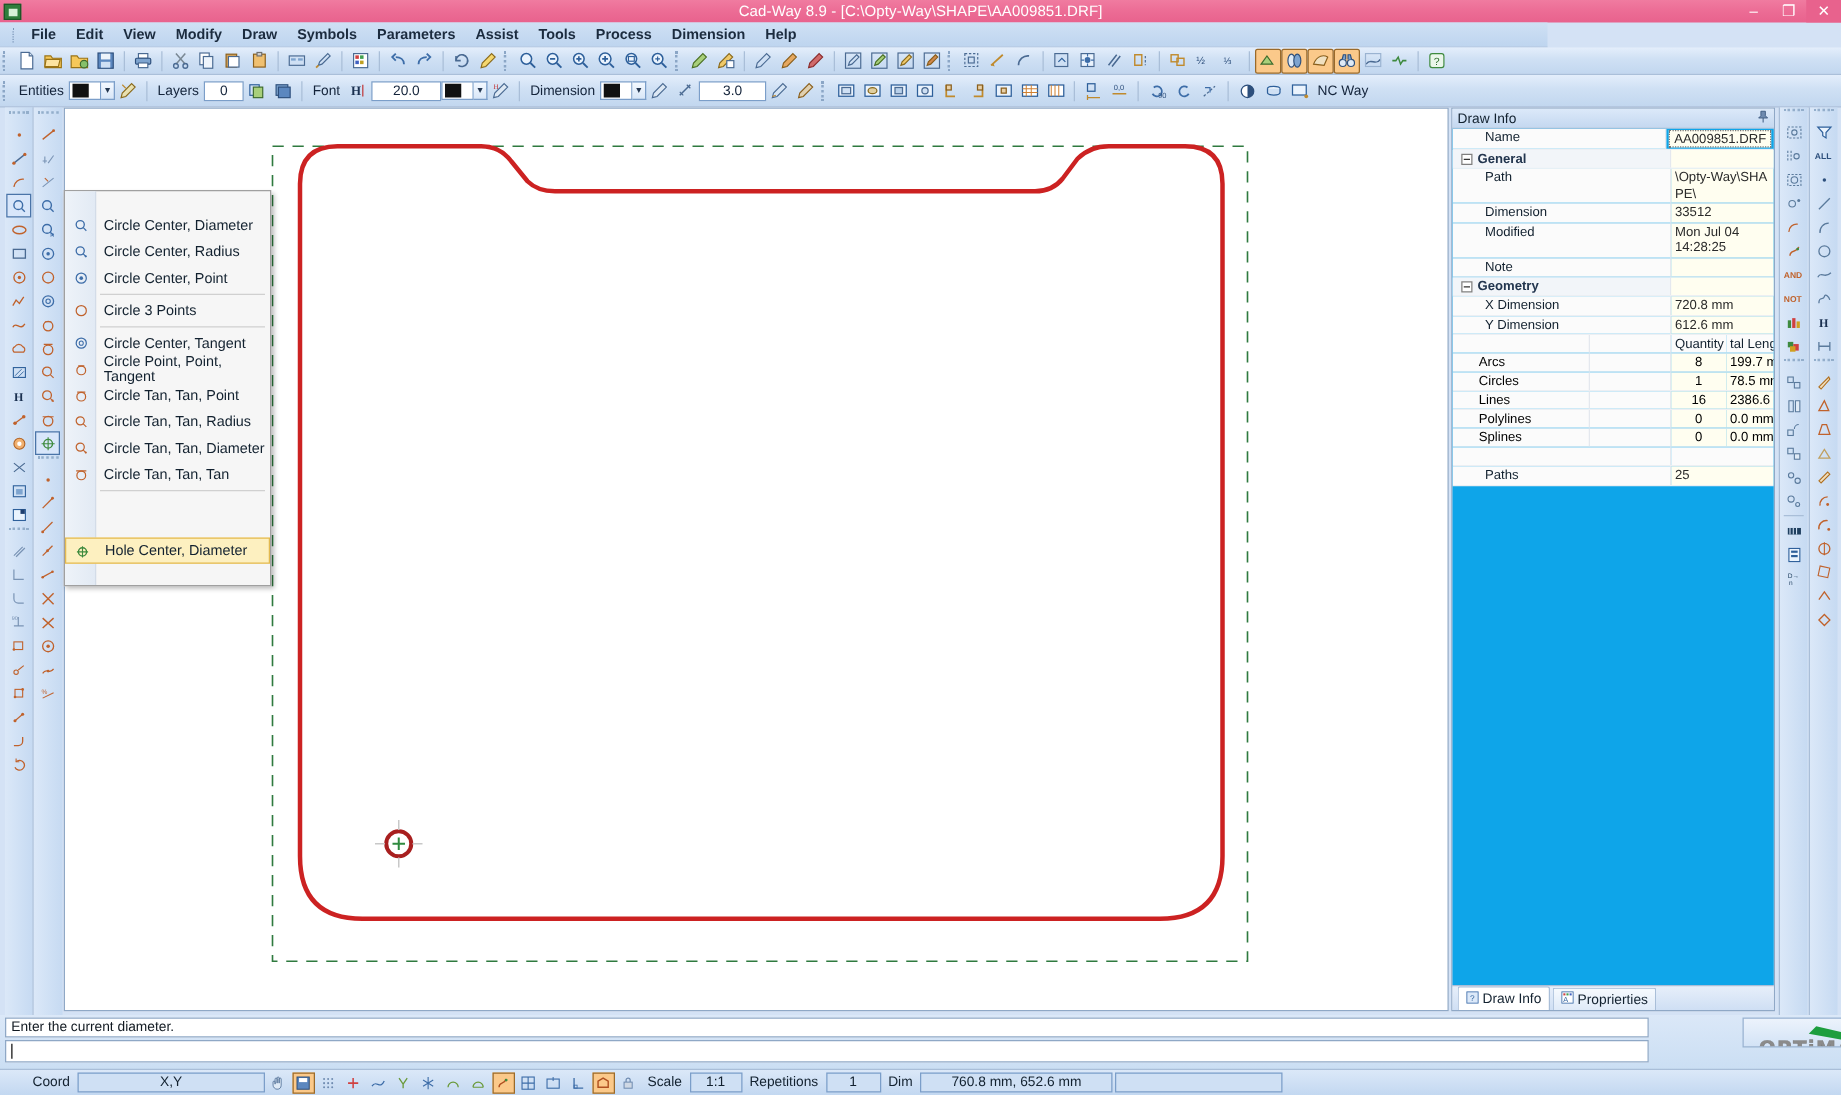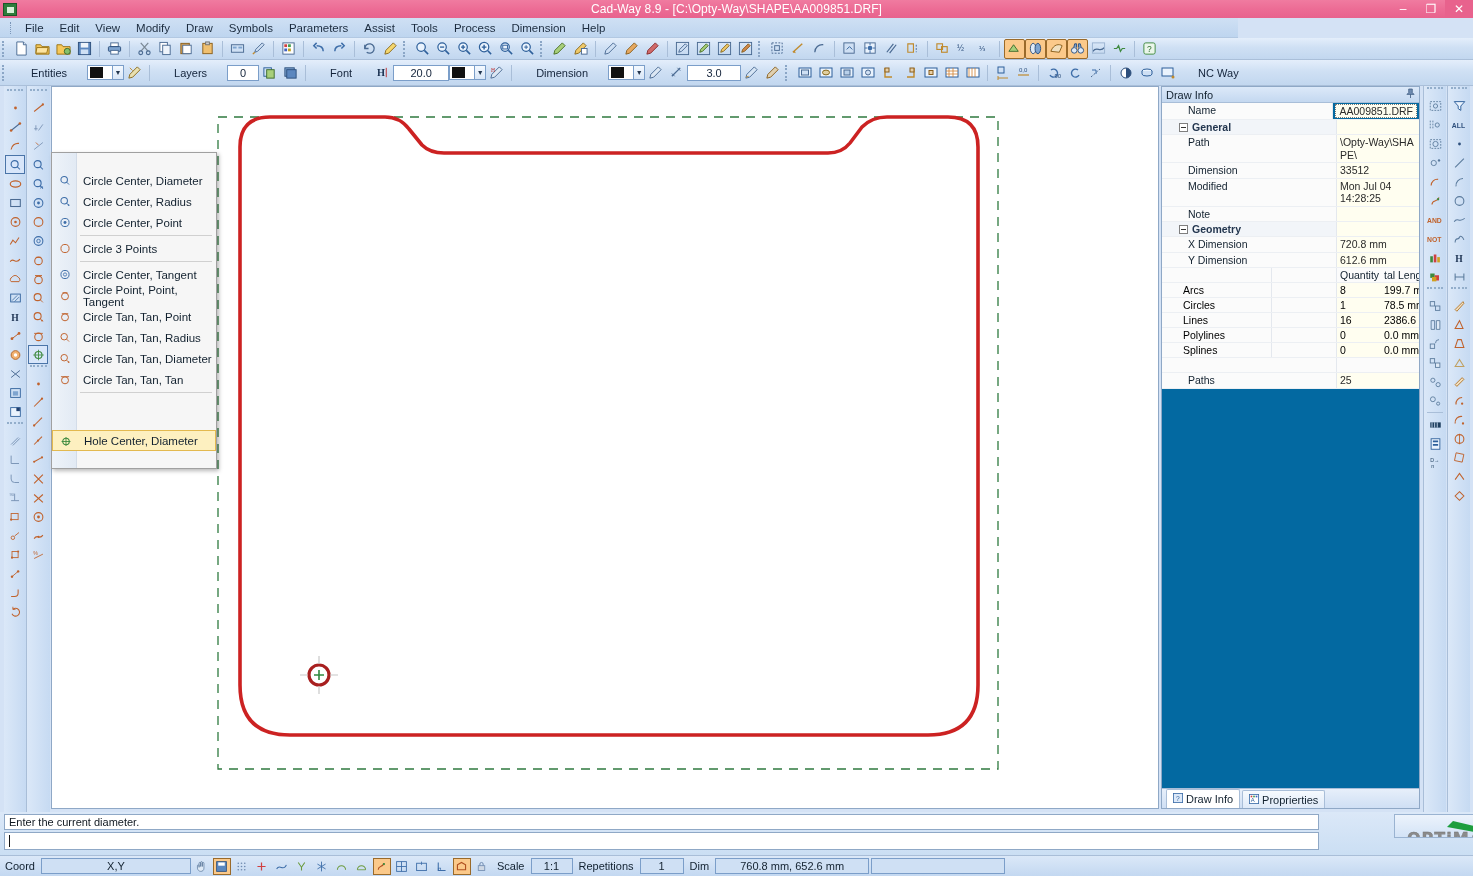--- a/index.html
+++ b/index.html
@@ -39,20 +39,21 @@
     color: #fff; font-size: 12px; line-height: 1;
   }
   .wbtn.close { background: #e8628d; }
 
   
   .menubar {
     position: absolute; left: 0; top: 18px; width: 1238px; height: 20px;
     background: linear-gradient(to bottom, #cfe0f4 0%, #bed5ef 100%);
     display: flex; align-items: center; padding-left: 5px;
     border-bottom: 1px solid #b2c8e2;
+    font-weight: bold;
   }
   .grip { width: 6px; height: 14px; margin: 0 3px; position: relative; }
   .grip::before {
     content:""; position:absolute; left:2px; top:1px; width:2px; height:12px;
     border-left: 1px dotted #7a95b8;
   }
   .menuitem {
     padding: 2px 7px; font-size: 11.5px; color: #1b2b3e; cursor: default;
     border: 1px solid transparent;
   }
@@ -69,21 +70,21 @@
 
   .tbtn {
     width: 21px; height: 20px; margin: 0 0px;
     display: flex; align-items: center; justify-content: center;
     border: 1px solid transparent; border-radius: 2px;
   }
   .tbtn.active { background:#fbc98a; border-color:#9a6a2a; }
   .tbsep { width: 1px; height: 16px; background: #a9bed8; margin: 0 4px; }
   .tbdots { width: 7px; height: 16px; margin: 0 2px; border-left: 2px dotted #8ba6c6; }
 
-  .tlabel { font-size: 11px; color: #13233a; margin: 0 20px; white-space: nowrap; }
+  .tlabel { font-size: 11px; color: #13233a; margin: 0 4px; white-space: nowrap; }
   .tfield {
     background:#fff; border:1px solid #7b9ec9; height:16px;
     display:flex; align-items:center; justify-content:center;
     font-size:11px; color:#13233a;
   }
   .colorbox {
     width: 26px; height: 15px; border: 1px solid #7b9ec9; background: #fff;
     display: flex; align-items: center; padding-left: 2px;
   }
   .colorbox i { display:block; width:13px; height:11px; background:#111; }
@@ -151,49 +152,49 @@
     position: absolute; left: 1161px; top: 86px; width: 259px; height: 723px;
     background: #eef2f7; border: 1px solid #8fa8c6;
     display: flex; flex-direction: column;
   }
   .rp-title {
     height: 16px; background: linear-gradient(to bottom,#dce9f9,#c4d8f0);
     border-bottom: 1px solid #a9bed8;
     display:flex; align-items:center; padding: 0 4px;
     font-size: 11px; color:#12212f; justify-content: space-between;
   }
-  .rp-body { flex: 1; background:#0369a1; overflow: hidden; }
+  .rp-body { flex: 1; background:#0ea5e9; overflow: hidden; }
   .grow { display:flex; min-height:13px; font-size:10.5px; border-bottom:1px solid #eceff3; }
   .grow .gl {
     width: 175px; padding: 1px 2px 1px 0; color:#12212f;
     background:#fbfbfb; border-right:1px solid #e4e8ee;
     display:flex; align-items:flex-start;
   }
   .grow .gv {
     flex: 1; padding: 1px 3px; color:#2a2a2a; background:#fffef0;
     word-break: break-all; line-height: 1.2;
   }
-  .grow.section .gl { font-weight: bold; color:#23364f; padding-left:10px; background:#f2f5f9;}
+  .grow.section .gl { font-weight: bold; color:#23364f; padding-left:0; background:#f2f5f9;}
   .grow.section { background:#f2f5f9; }
   .gl .indent1 { padding-left: 26px; }
   .expander {
     width:9px; height:9px; border:1px solid #7f7f7f; background:#fff;
     margin: 2px 4px 0 7px; position:relative; flex:none;
   }
   .expander::before{
     content:""; position:absolute; left:1px; top:3px; width:5px; height:1px; background:#333;
   }
   .namefield {
     flex:1; margin:1px 2px; background:#fffef0; border:1px dotted #777;
     padding: 0 3px; color:#2a2a2a; font-size:10.5px;
   }
   .qrow { display:flex; font-size:10.5px; border-bottom:1px solid #eceff3;}
   .qrow .c1 { width:110px; padding:1px 3px; background:#fbfbfb; border-right:1px solid #e4e8ee;}
   .qrow .c2 { width:65px; padding:1px 3px; background:#fbfbfb; border-right:1px solid #e4e8ee;}
-  .qrow .c3 { width:44px; padding:1px 3px; background:#fffef0;}
+  .qrow .c3 { width:44px; padding:1px 3px; background:#fffef0;text-align:center;}
   .qrow .c4 { flex:1; padding:1px 3px; background:#fffef0; overflow:hidden; white-space:nowrap;}
   .qrow.head .c3, .qrow.head .c4 { background:#fbfbfb; color:#12212f; }
   .qrow .c1 span { padding-left:18px; display:block; }
 
   .rp-tabs {
     height: 20px; background: linear-gradient(to bottom,#e7effa,#cfdff4);
     border-top:1px solid #a9bed8; display:flex; align-items:flex-end; padding-left:4px;
   }
   .rtab {
     height: 18px; padding: 0 6px; display:flex; align-items:center; gap:3px;
@@ -238,21 +239,21 @@
     position:absolute; left:12px; top:14px;
     font-family:"DejaVu Sans", sans-serif; font-weight:bold; font-size:16px;
     letter-spacing:1px; color:#8b8b8b; -webkit-text-stroke:.3px #6f6f6f;
   }
 
   
   .statusbar {
     position:absolute; left:0; top:855px; width:1473px; height:21px;
     background: linear-gradient(to bottom,#dbe8f8,#c3d8f1);
     border-top:1px solid #a9bed8;
-    display:flex; align-items:center; padding-left:1px; gap:2px;
+    display:flex; align-items:center; padding-left:22px; gap:2px;
   }
   .sblabel { font-size:11px; color:#12212f; padding:0 4px; white-space:nowrap; }
   .sbfield {
     height:16px; background:#cfe0f4; border:1px solid #7b9ec9;
     display:flex; align-items:center; justify-content:center;
     font-size:11px; color:#12212f;
   }
   .sbtn {
     width:18px; height:17px; display:flex; align-items:center; justify-content:center;
     border:1px solid transparent;

